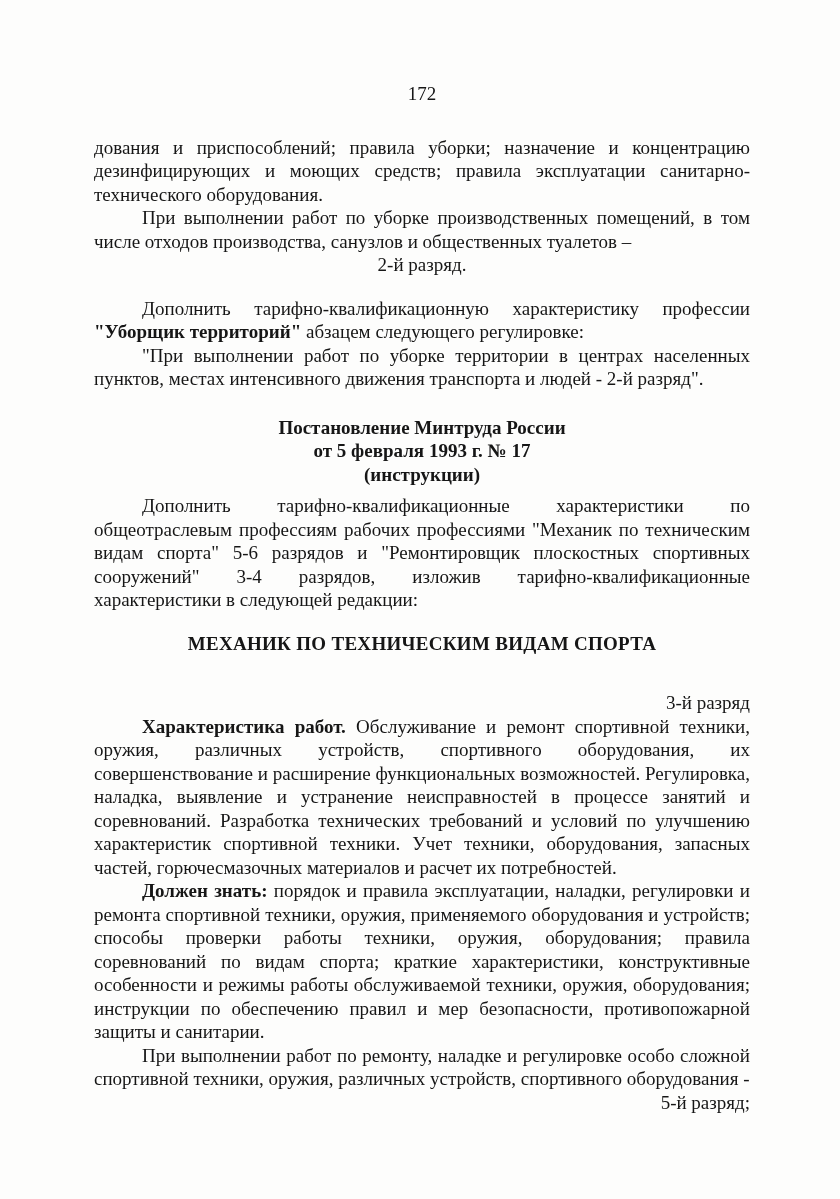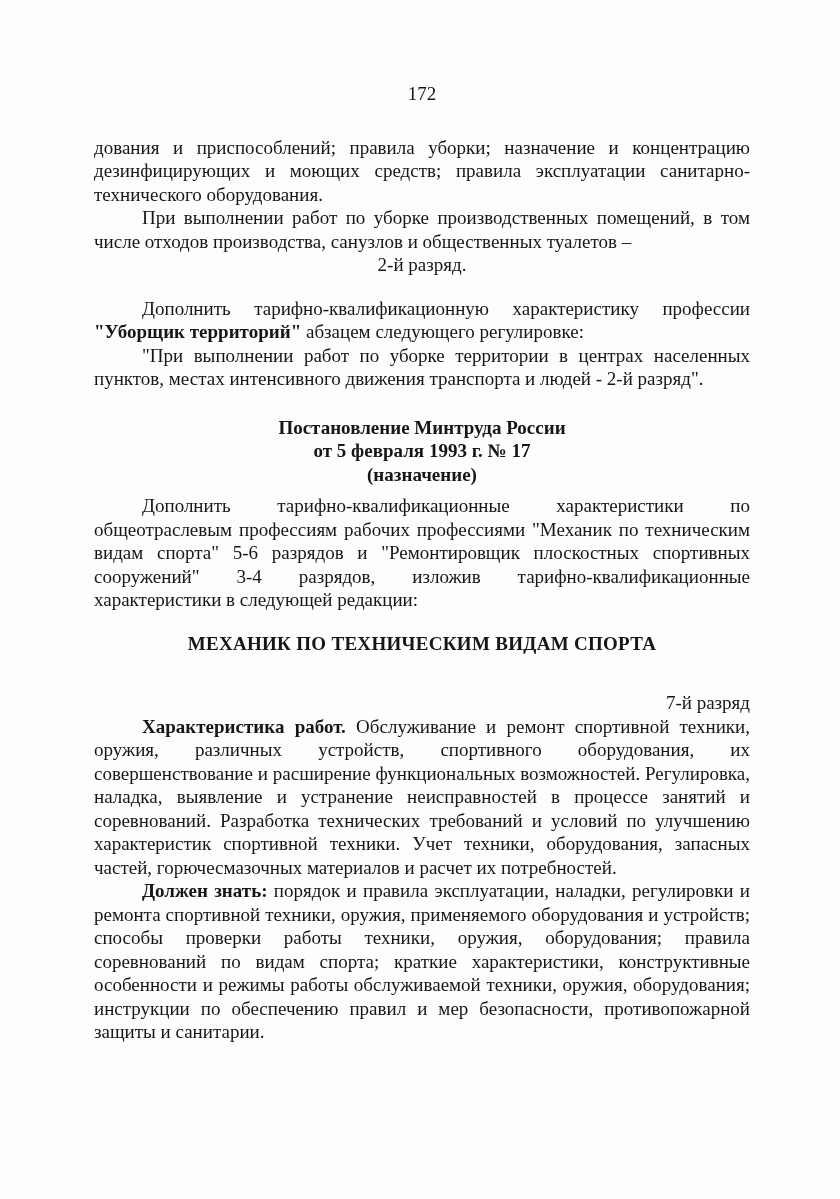--- a/index.html
+++ b/index.html
@@ -85,27 +85,28 @@
     <span class="grade-right">2-й разряд.</span>
   </p>
 
   <p class="para indent mt20"><span>Дополнить тарифно-квалификационную характеристику профессии </span><span class="bold">"Уборщик территорий"</span><span> абзацем следующего регулировке:</span></p>
 
   <p class="para indent">"При выполнении работ по уборке территории в центрах населенных пунктов, местах интенсивного движения транспорта и людей - 2-й разряд".</p>
 
   <div class="h-center decree-heading">
     <div>Постановление Минтруда России</div>
     <div>от 5 февраля 1993 г. № 17</div>
-    <div>(назначение)</div>
+    <div>(инструкции)</div>
   </div>
 
   <p class="para indent">Дополнить тарифно-квалификационные характеристики по общеотраслевым профессиям рабочих профессиями "Механик по техническим видам спорта" 5-6 разрядов и "Ремонтировщик плоскостных спортивных сооружений" 3-4 разрядов, изложив тарифно-квалификационные характеристики в следующей редакции:</p>
 
   <div class="h-center profession-heading">МЕХАНИК ПО ТЕХНИЧЕСКИМ ВИДАМ СПОРТА</div>
 
-  <div class="grade-line-right">7-й разряд</div>
+  <div class="grade-line-right">3-й разряд</div>
 
   <p class="para indent"><span class="bold">Характеристика работ.</span><span> Обслуживание и ремонт спортивной техники, оружия, различных устройств, спортивного оборудования, их совершенствование и расширение функциональных возможностей. Регулировка, наладка, выявление и устранение неисправностей в процессе занятий и соревнований. Разработка технических требований и условий по улучшению характеристик спортивной техники. Учет техники, оборудования, запасных частей, горючесмазочных материалов и расчет их потребностей.</span></p>
 
   <p class="para indent"><span class="bold">Должен знать:</span><span> порядок и правила эксплуатации, наладки, регулировки и ремонта спортивной техники, оружия, применяемого оборудования и устройств; способы проверки работы техники, оружия, оборудования; правила соревнований по видам спорта; краткие характеристики, конструктивные особенности и режимы работы обслуживаемой техники, оружия, оборудования; инструкции по обеспечению правил и мер безопасности, противопожарной защиты и санитарии.</span></p>
 
+  <p class="para indent"><span>При выполнении работ по ремонту, наладке и регулировке особо сложной спортивной техники, оружия, различных устройств, спортивного оборудования -</span><span class="float-grade">5-й разряд;</span></p>
 
 </div>
 
 </body></html>

